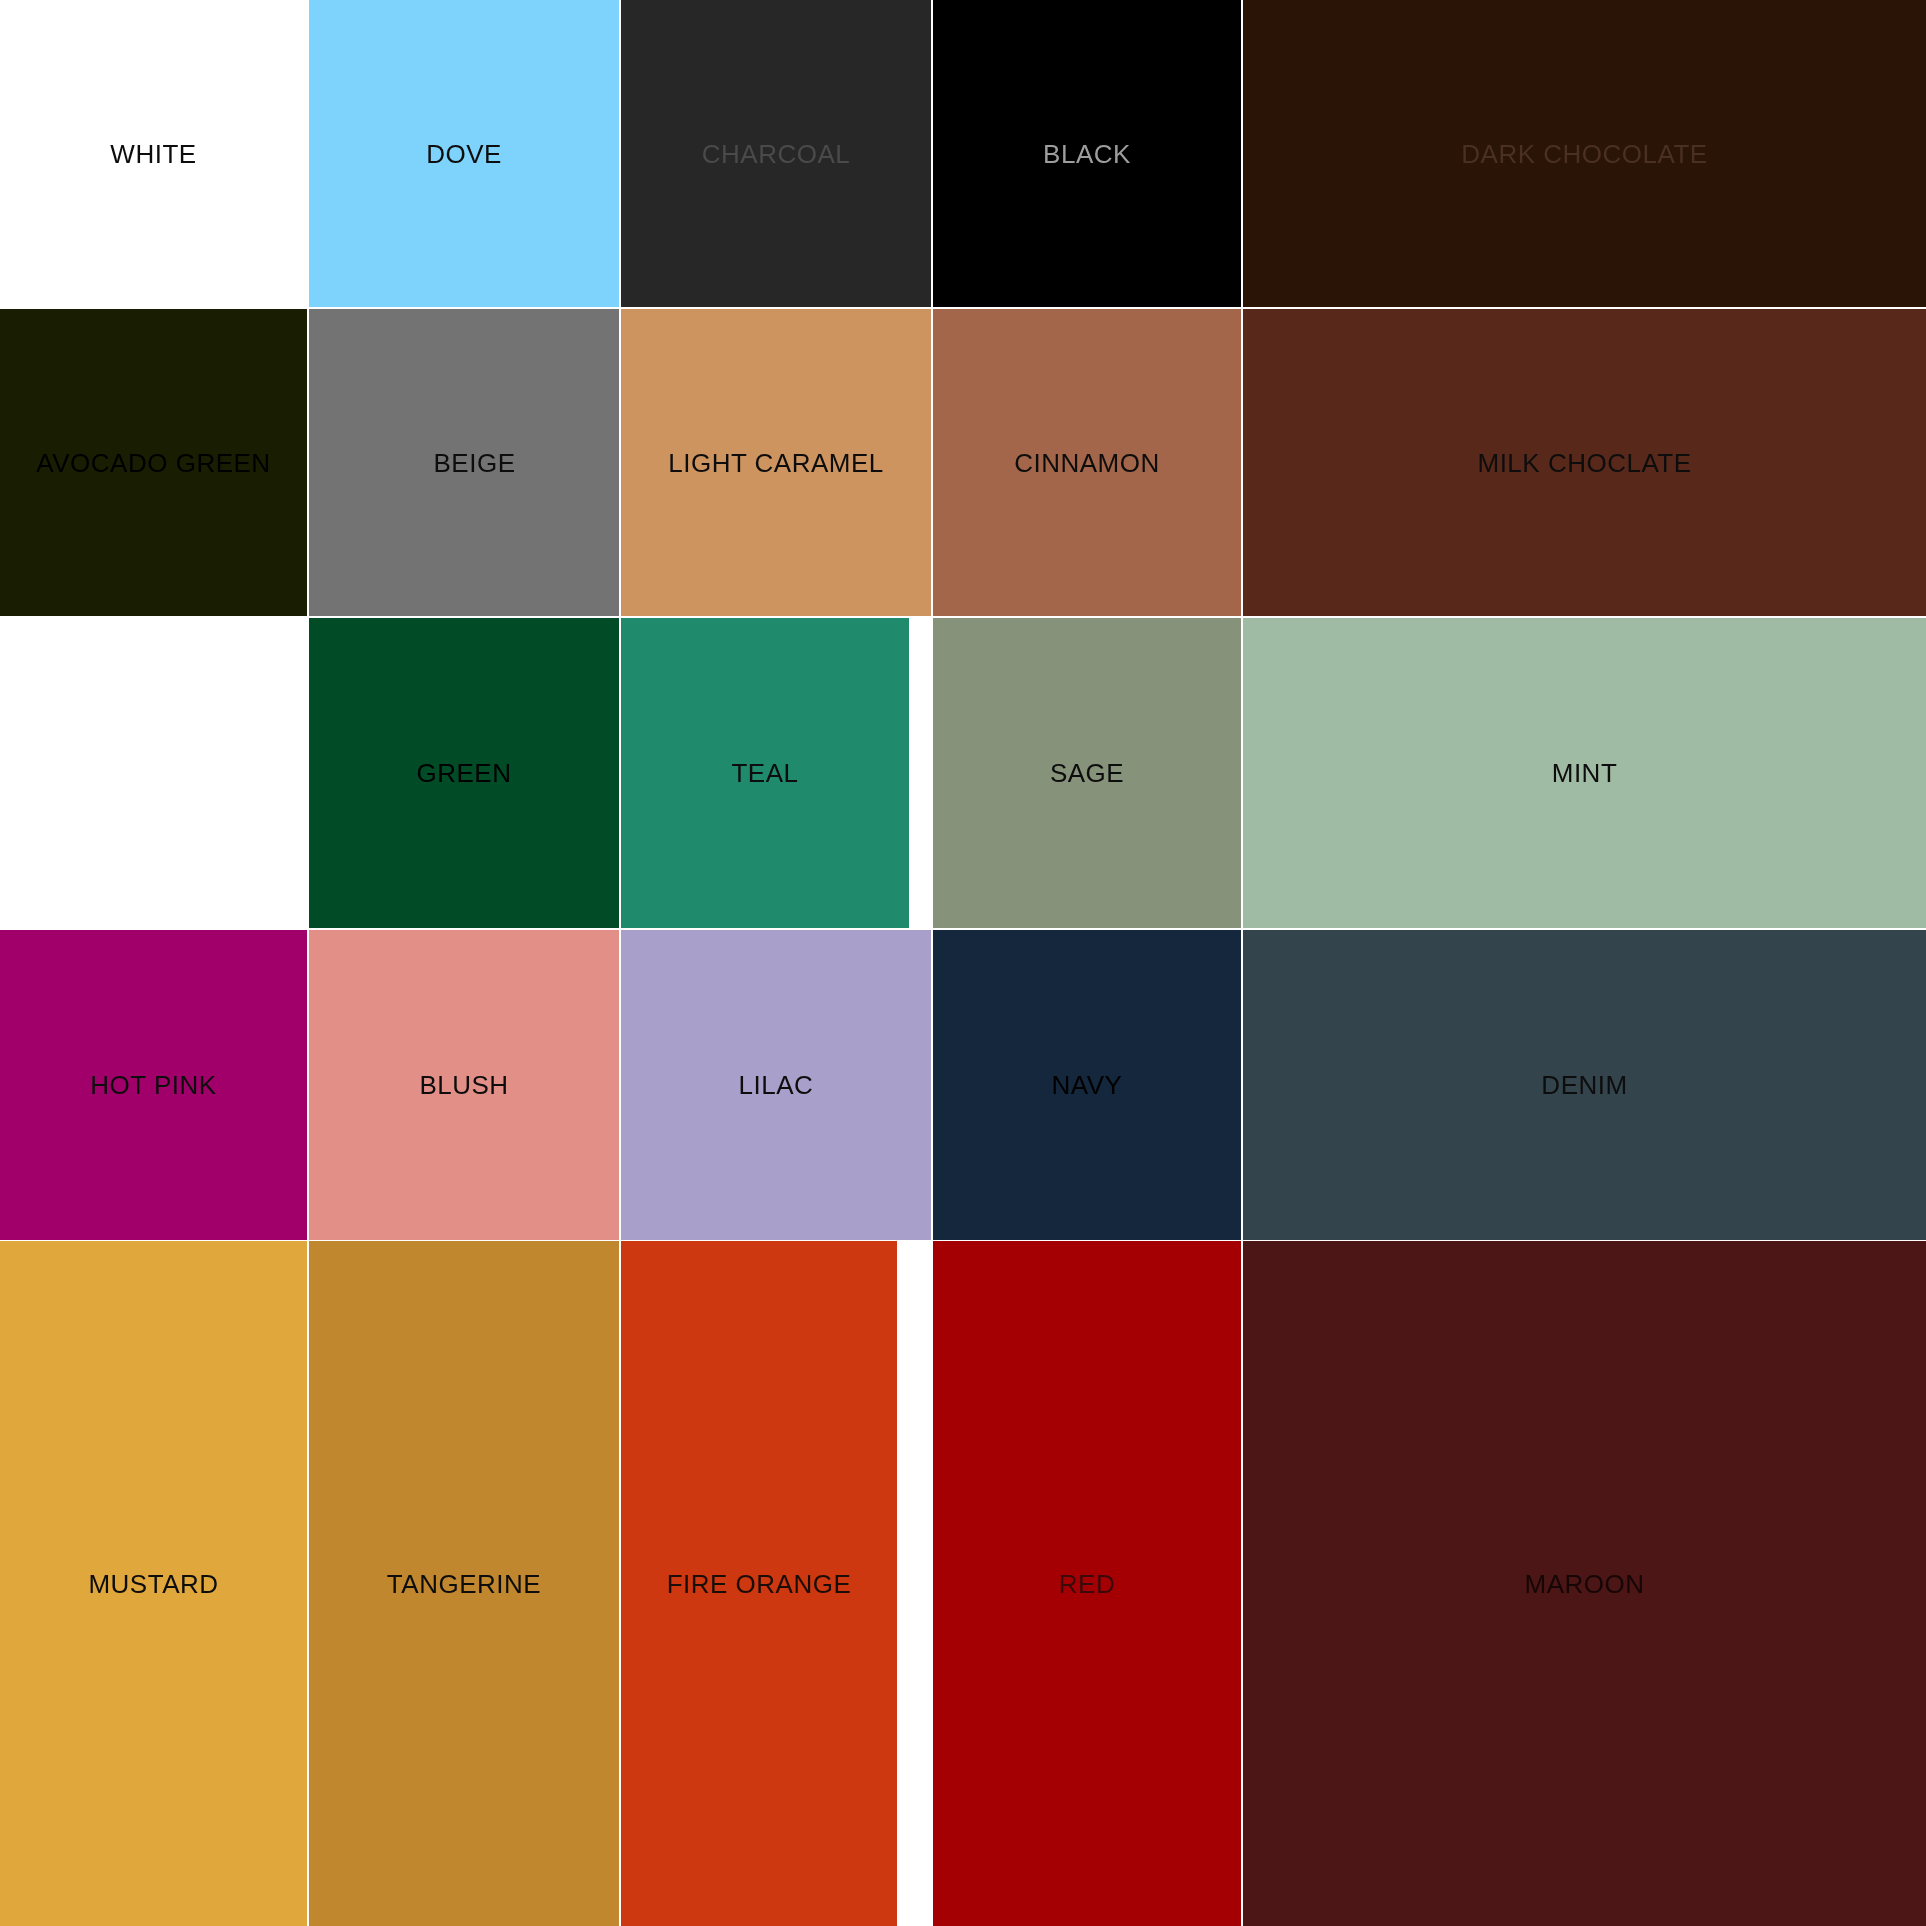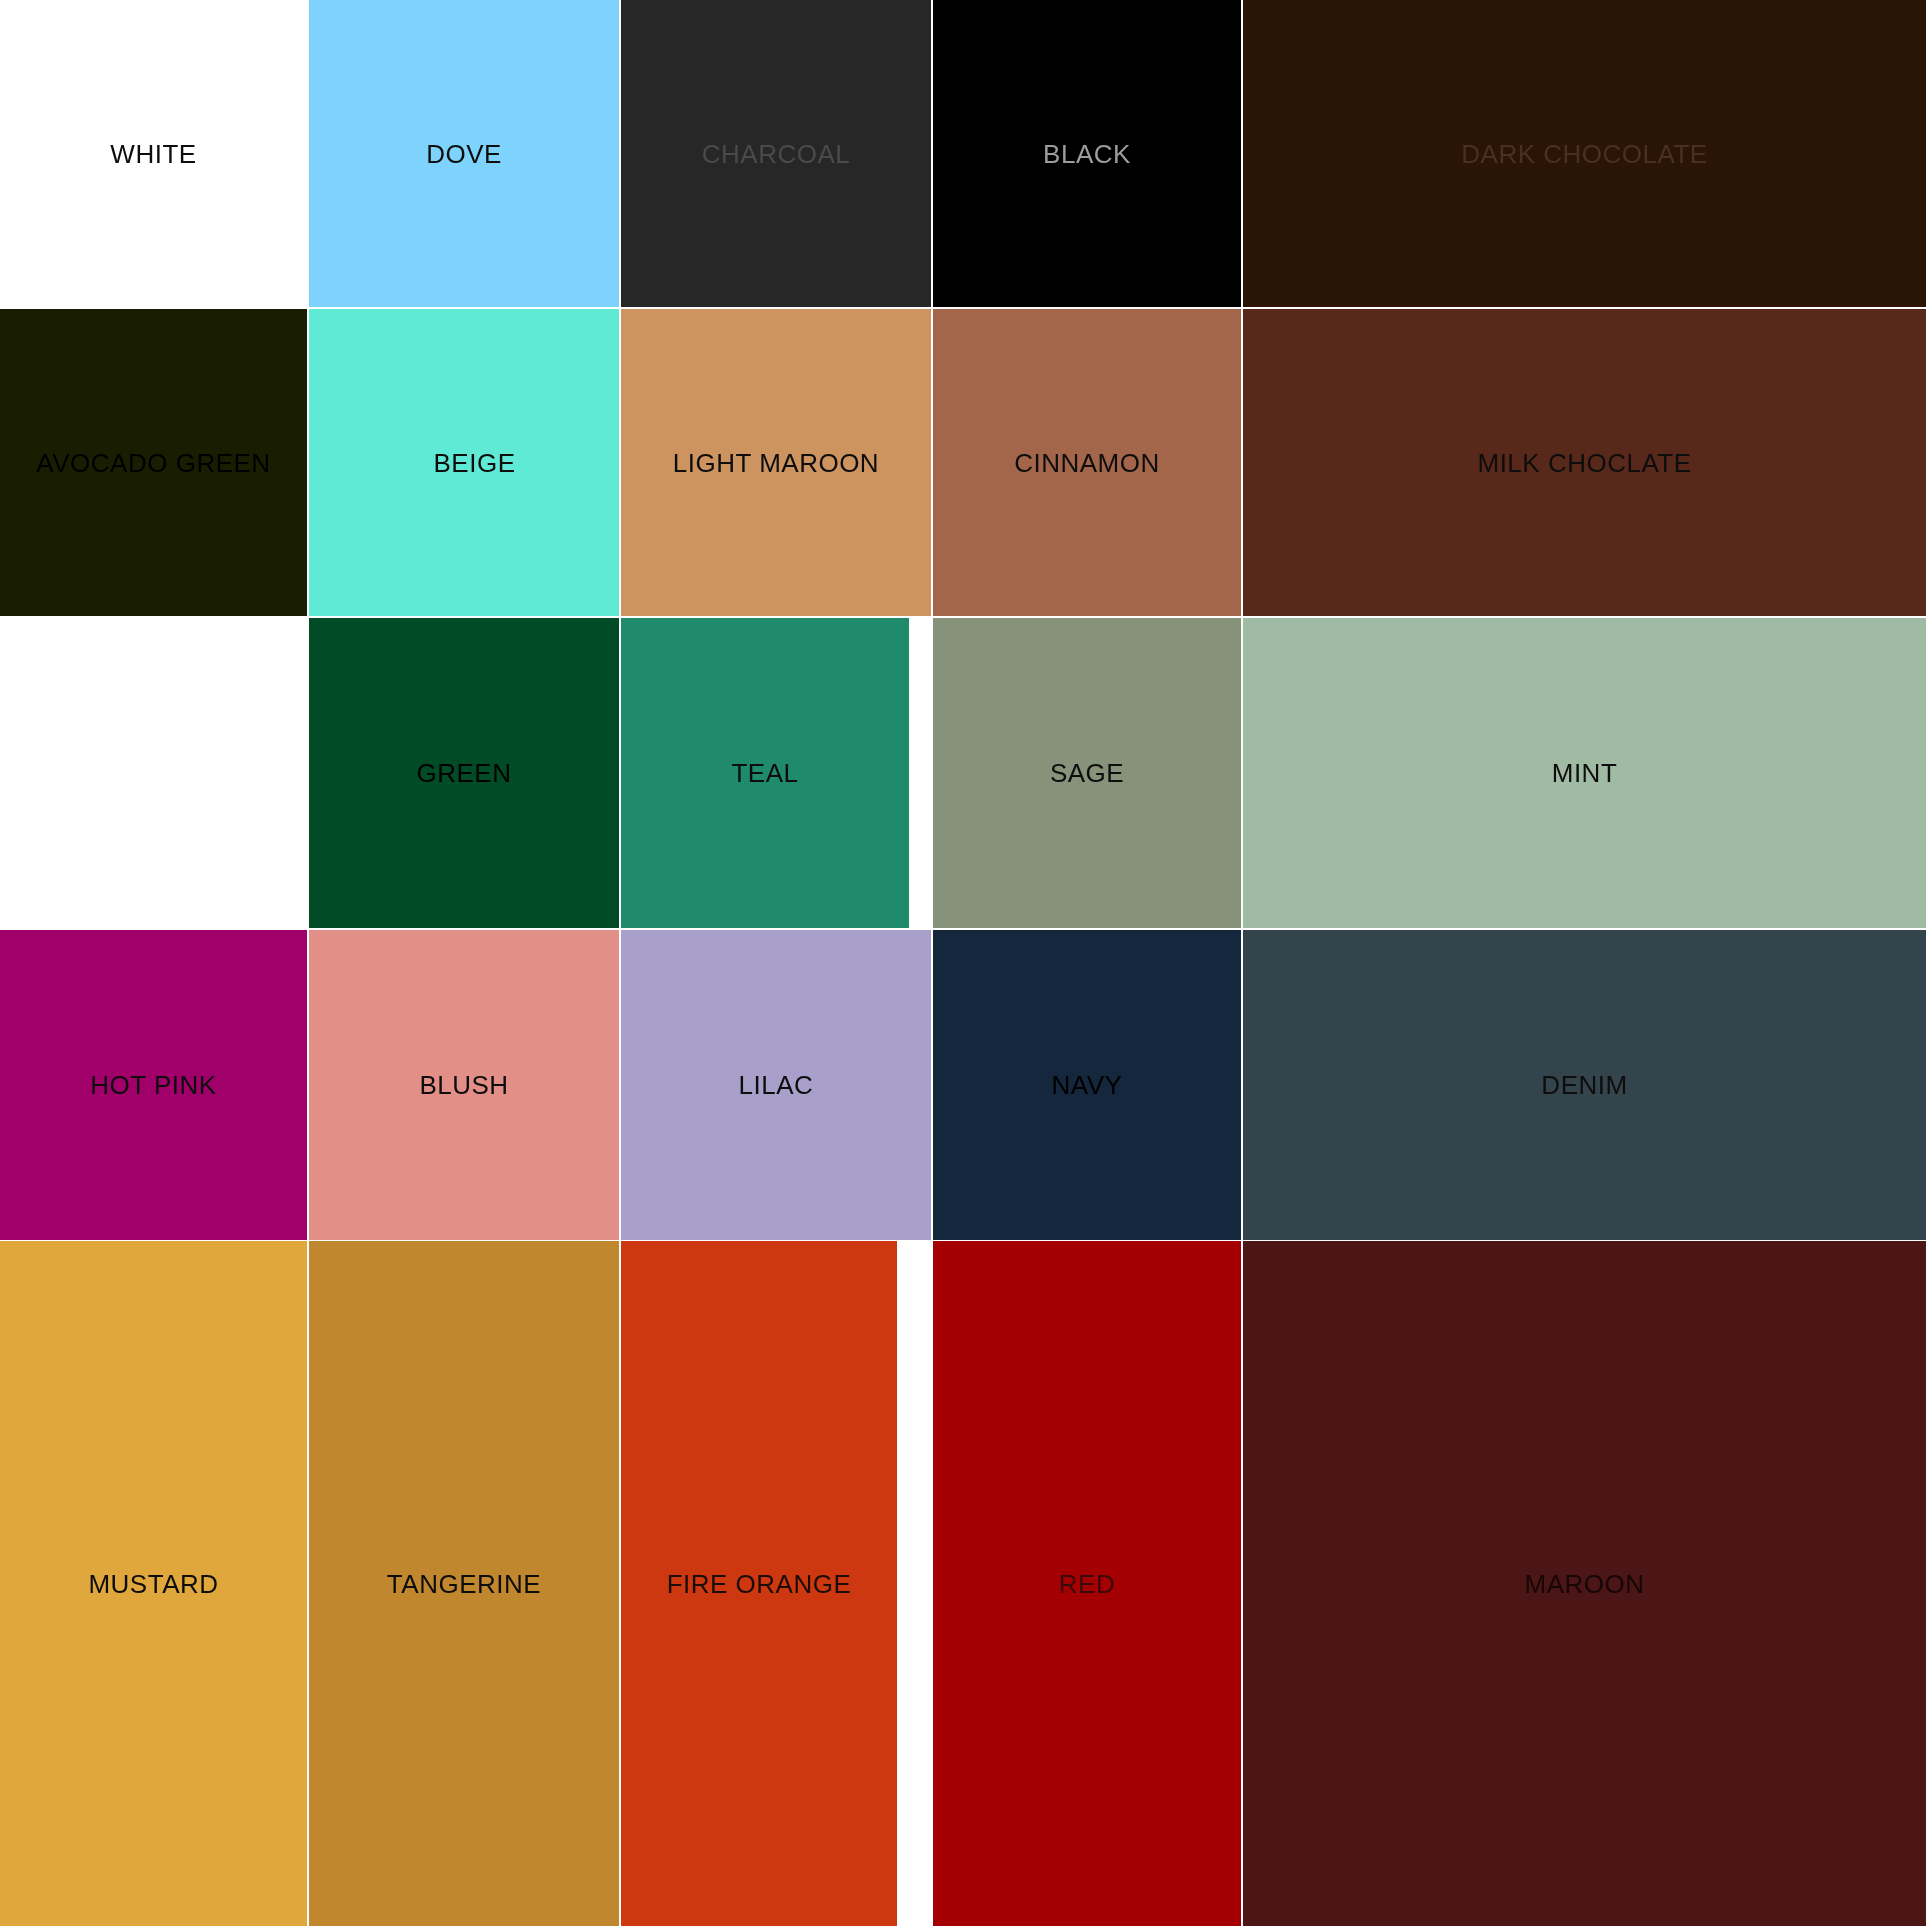--- a/index.html
+++ b/index.html
@@ -56,25 +56,25 @@
     </div>
     <div class="swatch" style="left: 933px; top: 0px; width: 308px; height: 307px; background: rgb(0, 0, 0);">
       <span class="swatch-label" style="color: rgb(157, 157, 157); font-size: 26px;">BLACK</span>
     </div>
     <div class="swatch" style="left: 1243px; top: 0px; width: 683px; height: 307px; background: rgb(42, 20, 6);">
       <span class="swatch-label" style="color: rgb(74, 48, 32); font-size: 26px;">DARK CHOCOLATE</span>
     </div>
     <div class="swatch" style="left: 0px; top: 309px; width: 307px; height: 307px; background: rgb(25, 30, 2);">
       <span class="swatch-label" style="color: rgb(0, 0, 0); font-size: 26px;">AVOCADO GREEN</span>
     </div>
-    <div class="swatch" style="left: 309px; top: 309px; width: 310px; height: 307px; background: #5eead4; padding-left: 21px;">
+    <div class="swatch" style="left: 309px; top: 309px; width: 310px; height: 307px; background: #737373; padding-left: 21px;">
       <span class="swatch-label" style="color: rgb(13, 13, 13); font-size: 26px;">BEIGE</span>
     </div>
     <div class="swatch" style="left: 621px; top: 309px; width: 310px; height: 307px; background: rgb(205, 148, 96);">
-      <span class="swatch-label" style="color: rgb(13, 13, 13); font-size: 26px;">LIGHT MAROON</span>
+      <span class="swatch-label" style="color: rgb(13, 13, 13); font-size: 26px;">LIGHT CARAMEL</span>
     </div>
     <div class="swatch" style="left: 933px; top: 309px; width: 308px; height: 307px; background: rgb(163, 102, 74);">
       <span class="swatch-label" style="color: rgb(13, 13, 13); font-size: 26px;">CINNAMON</span>
     </div>
     <div class="swatch" style="left: 1243px; top: 309px; width: 683px; height: 307px; background: rgb(88, 41, 26);">
       <span class="swatch-label" style="color: rgb(13, 13, 13); font-size: 26px;">MILK CHOCLATE</span>
     </div>
     <div class="swatch" style="left: 309px; top: 618px; width: 310px; height: 310px; background: rgb(1, 75, 38);">
       <span class="swatch-label" style="color: rgb(0, 0, 0); font-size: 26px;">GREEN</span>
     </div>

